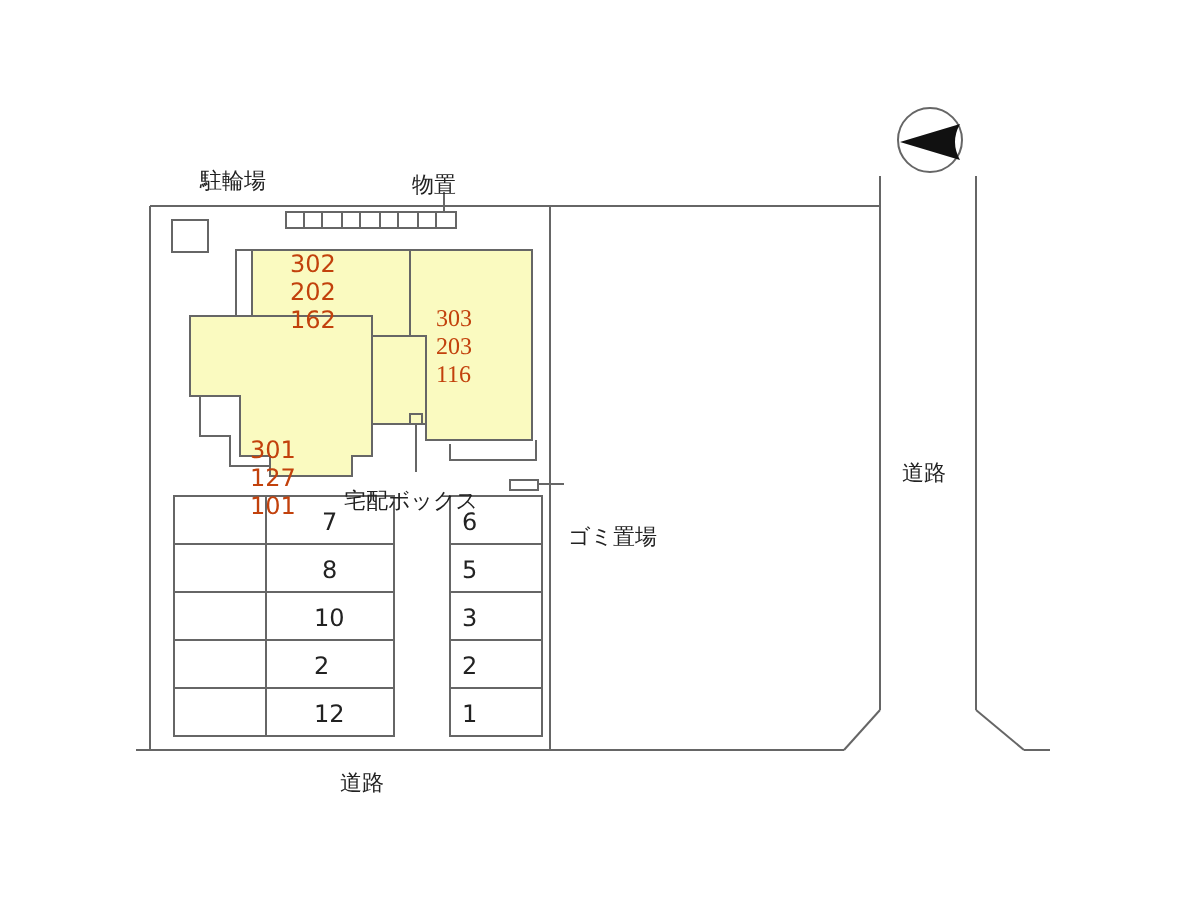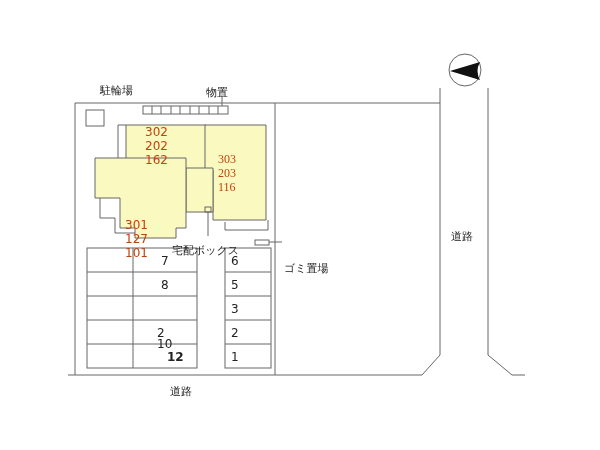--- a/index.html
+++ b/index.html
@@ -105,21 +105,21 @@
   <div>116</div>
 </div>
 <div class="unit" style="left:125px;top:186px;width:40px;margin-top:32px;">
   <div>301</div>
   <div>127</div>
   <div>101</div>
 </div>
 
 <div class="slotnum" style="left:161px;top:255px;">7</div>
 <div class="slotnum" style="left:161px;top:279px;">8</div>
-<div class="slotnum" style="left:157px;top:303px;margin-top:35px;">10</div>
+<div class="slotnum" style="left:157px;top:303px;">10</div>
 <div class="slotnum" style="left:157px;top:327px;">2</div>
-<div class="slotnum" style="left:167px;top:351px;font-weight:bold;">12</div>
+<div class="slotnum" style="left:157px;top:351px;">12</div>
 
 <div class="slotnum" style="left:231px;top:255px;">6</div>
 <div class="slotnum" style="left:231px;top:279px;">5</div>
 <div class="slotnum" style="left:231px;top:303px;">3</div>
 <div class="slotnum" style="left:231px;top:327px;">2</div>
 <div class="slotnum" style="left:231px;top:351px;">1</div>
 
 </body></html>

